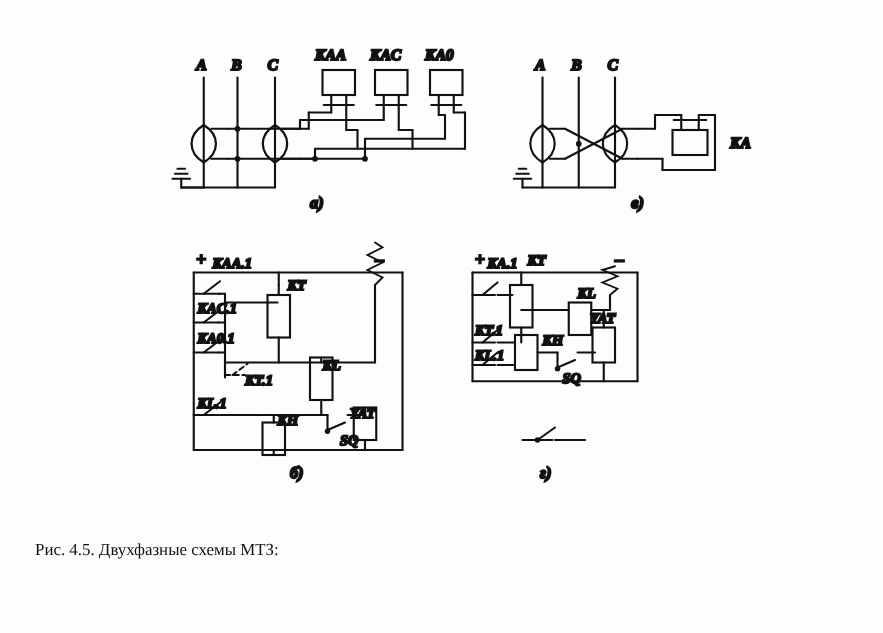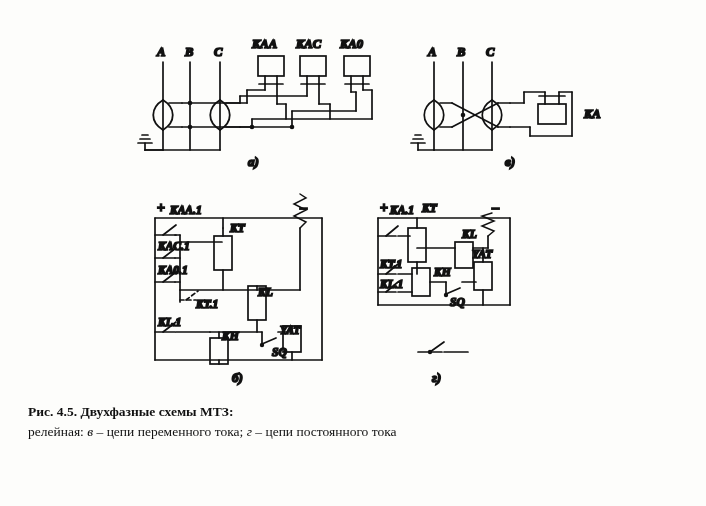--- a/index.html
+++ b/index.html
@@ -23,21 +23,21 @@
     left:28px; top:402px;
     width:660px;
   }
   .cap-line {
     font-family:"Liberation Serif", serif;
     font-size:13.5px;
     line-height:20px;
     color:#111;
     white-space:nowrap;
   }
-  .cap-line.bold { font-weight:bold; }
+  .cap-line.bold { font-weight:normal;margin-top:28px; }
   .cap-line.indent { text-indent:30px; }
   .it { font-style:italic; }
 
   svg text {
     font-family:"Liberation Serif", serif;
     fill:#111;
   }
   .lbl { font-size:12.5px; font-style:italic; font-weight:bold; }
   .lbl-s { font-size:11.5px; font-style:italic; font-weight:bold; }
   .sub { font-size:13px; font-style:italic; font-weight:bold; }
@@ -318,14 +318,13 @@
     <text class="lbl-s" x="434" y="276">KH</text>
     <text class="lbl-s" x="472" y="258">YAT</text>
     <text class="lbl-s" x="450" y="306">SQ</text>
     <text class="sub" x="432" y="382">г)</text>
 
   </g>
 </svg>
 
 <div class="caption-block">
   <div class="cap-line bold">Рис. 4.5. Двухфазные схемы  МТЗ:</div>
-  <div class="cap-line"><span>релейная: </span><span class="it">в</span><span> – цепи переменного тока; </span><span class="it">г</span><span> – цепи постоянного тока</span></div>
 </div>
 
 </body></html>

